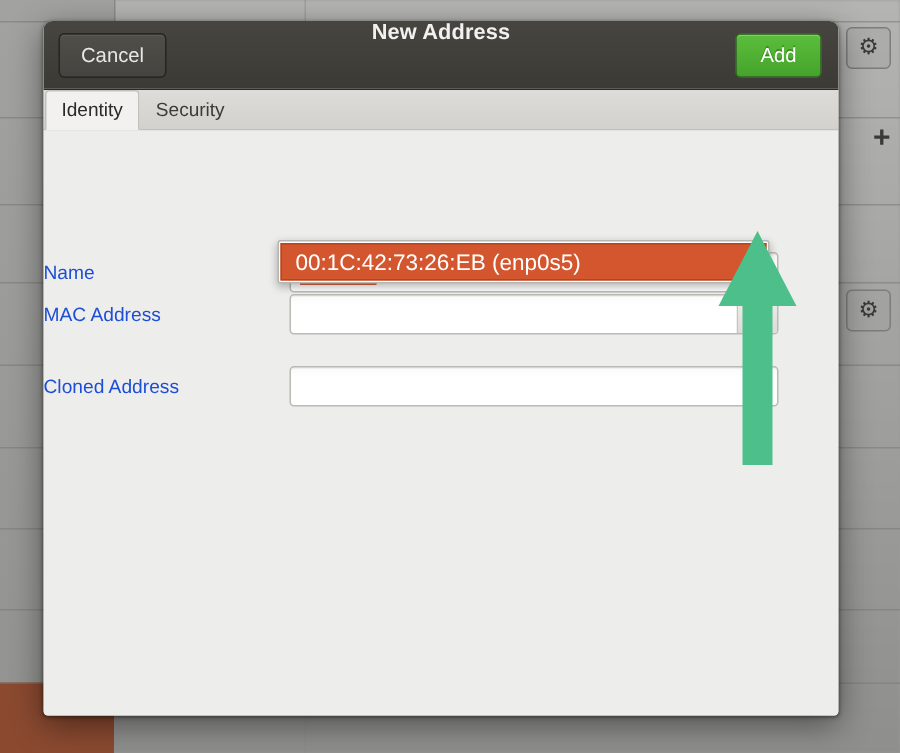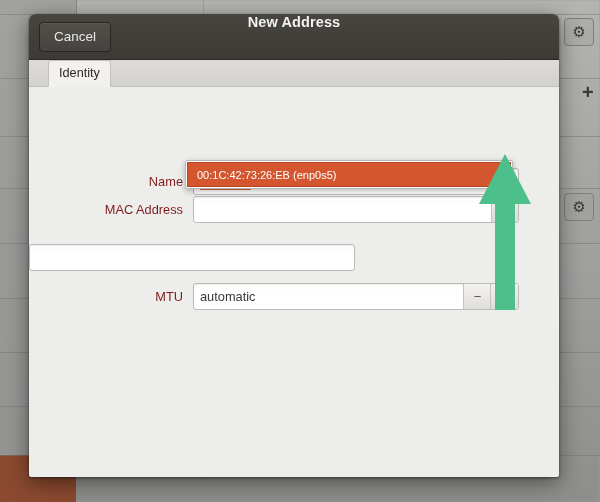--- a/index.html
+++ b/index.html
@@ -126,21 +126,21 @@
   }
 
   
   .tabbar {
     position: relative;
     height: 26px;
     background: linear-gradient(180deg, #dedcd8 0%, #d3d1cd 100%);
     border-bottom: 1px solid #c2c0bc;
     display: flex;
     align-items: flex-end;
-    padding-left: 19px;
+    padding-left: 1px;
   }
   .tab {
     height: 25px;
     line-height: 25px;
     padding: 0 10px;
     font-size: 12.7px;
     color: #3c3b38;
     border: 1px solid transparent;
     border-bottom: none;
     border-radius: 3px 3px 0 0;
@@ -166,24 +166,23 @@
   .row {
     position: absolute;
     left: 0;
     width: 530px;
     height: 30px;
     display: flex;
     align-items: center;
   }
   .row-label {
     width: 154px;
-    text-align: right;
     padding-right: 10px;
     font-size: 12.8px;
-    color: #7f1d1d;
+    color: #1d4ed8;
     white-space: nowrap;
   }
 
   .field {
     position: relative;
     width: 326px;
     height: 27px;
     box-sizing: border-box;
     border: 1px solid #bcbab6;
     border-radius: 3px;
@@ -251,21 +250,21 @@
     border-radius: 2px;
     box-shadow: 0 2px 6px rgba(0,0,0,0.28);
     z-index: 30;
     padding: 1px;
     box-sizing: border-box;
   }
   .dropdown-item {
     height: 25px;
     line-height: 25px;
     padding-left: 9px;
-    font-size: 11px;
+    font-size: 15px;
     color: #ffffff;
     background: #d3562e;
     border: 1px solid #b8441f;
     box-sizing: border-box;
     cursor: pointer;
     white-space: nowrap;
   }
 
   
   .arrow-overlay {
@@ -298,24 +297,26 @@
 
   <div class="bg-gear" style="left:564px; top:18px">⚙</div>
   <div class="bg-gear" style="left:564px; top:193px">⚙</div>
   <div class="bg-plus" style="left:582px; top:82px">+</div>
 
   <div id="dialog">
 
     <div class="titlebar">
       <div class="btn-cancel">Cancel</div>
       <div class="title-text">New Address</div>
+      <div class="btn-add">Add</div>
     </div>
 
     <div class="tabbar">
       <div class="tab active">Identity</div>
+      <div class="tab">Security</div>
     </div>
 
     <div class="content">
 
       <div class="row" style="top:79px">
         <div class="row-label">Name</div>
         <div class="field">
           <span class="field-text">
             <span class="sel-text">Profile 1</span>
           </span>
@@ -326,33 +327,26 @@
         <div class="row-label">MAC Address</div>
         <div class="field">
           <span class="field-text"></span>
           <div class="combo-arrow">
             <div class="tri-down"></div>
           </div>
         </div>
       </div>
 
       <div class="row" style="top:155px">
+        <div class="row-label">Cloned Address</div>
         <div class="field">
           <span class="field-text"></span>
         </div>
       </div>
 
-      <div class="row" style="top:194px">
-        <div class="row-label">MTU</div>
-        <div class="field">
-          <span class="field-text">automatic</span>
-          <div class="spin-btn spin-minus">−</div>
-          <div class="spin-btn spin-plus"></div>
-        </div>
-      </div>
 
     </div>
   </div>
 
   <div class="dropdown">
     <div class="dropdown-item">00:1C:42:73:26:EB (enp0s5)</div>
   </div>
 
   <div class="arrow-overlay">
     <svg width="56" height="160" viewBox="0 0 56 160" xmlns="http://www.w3.org/2000/svg">

